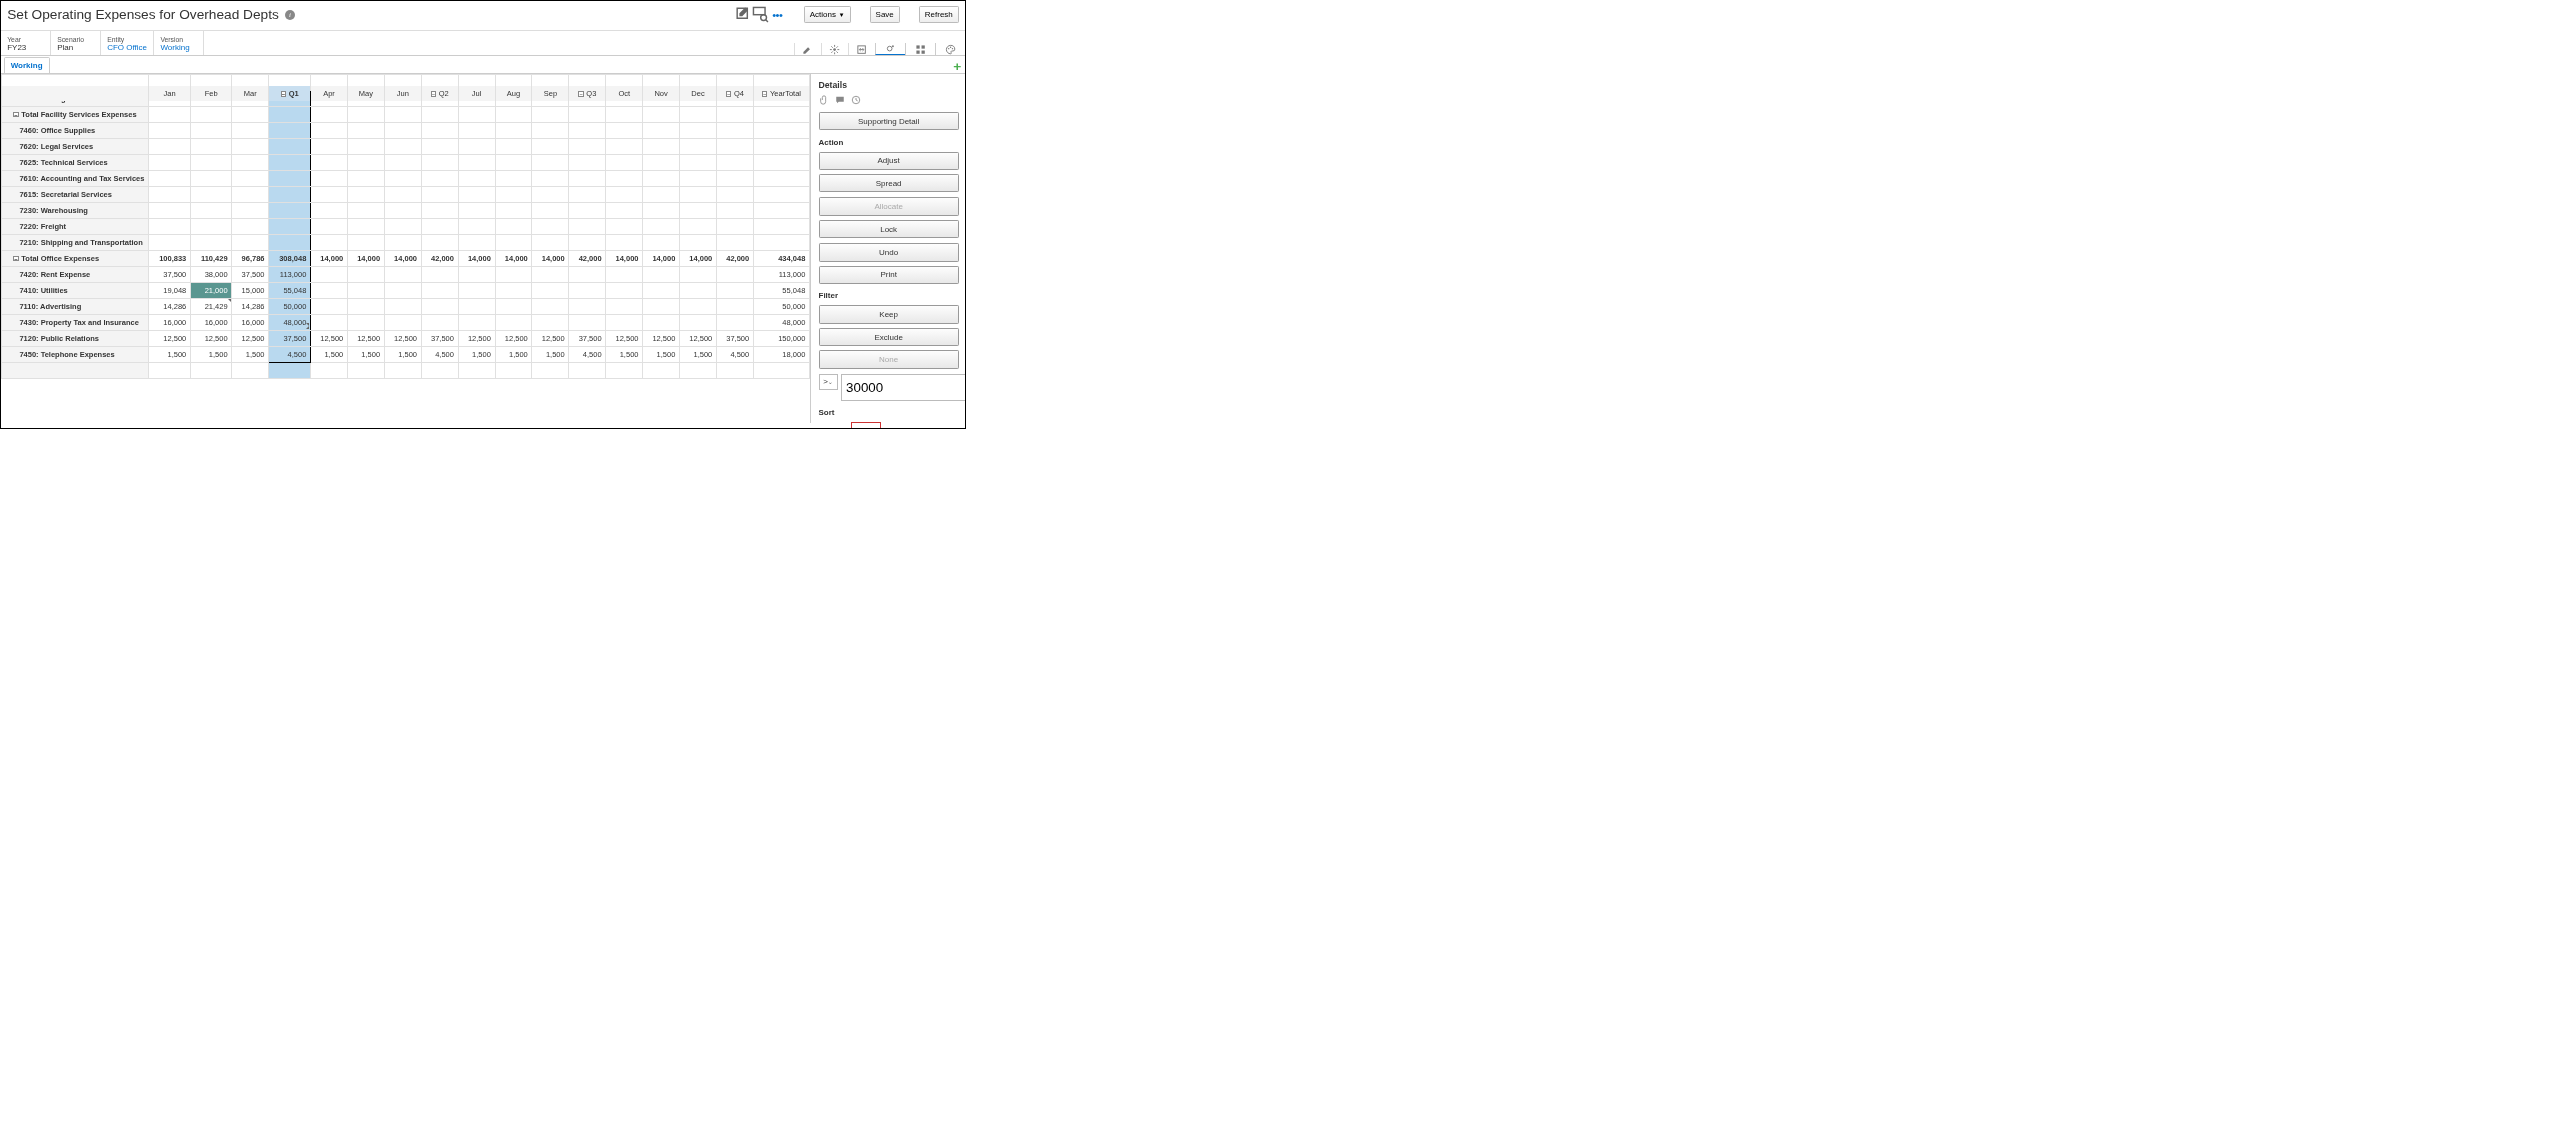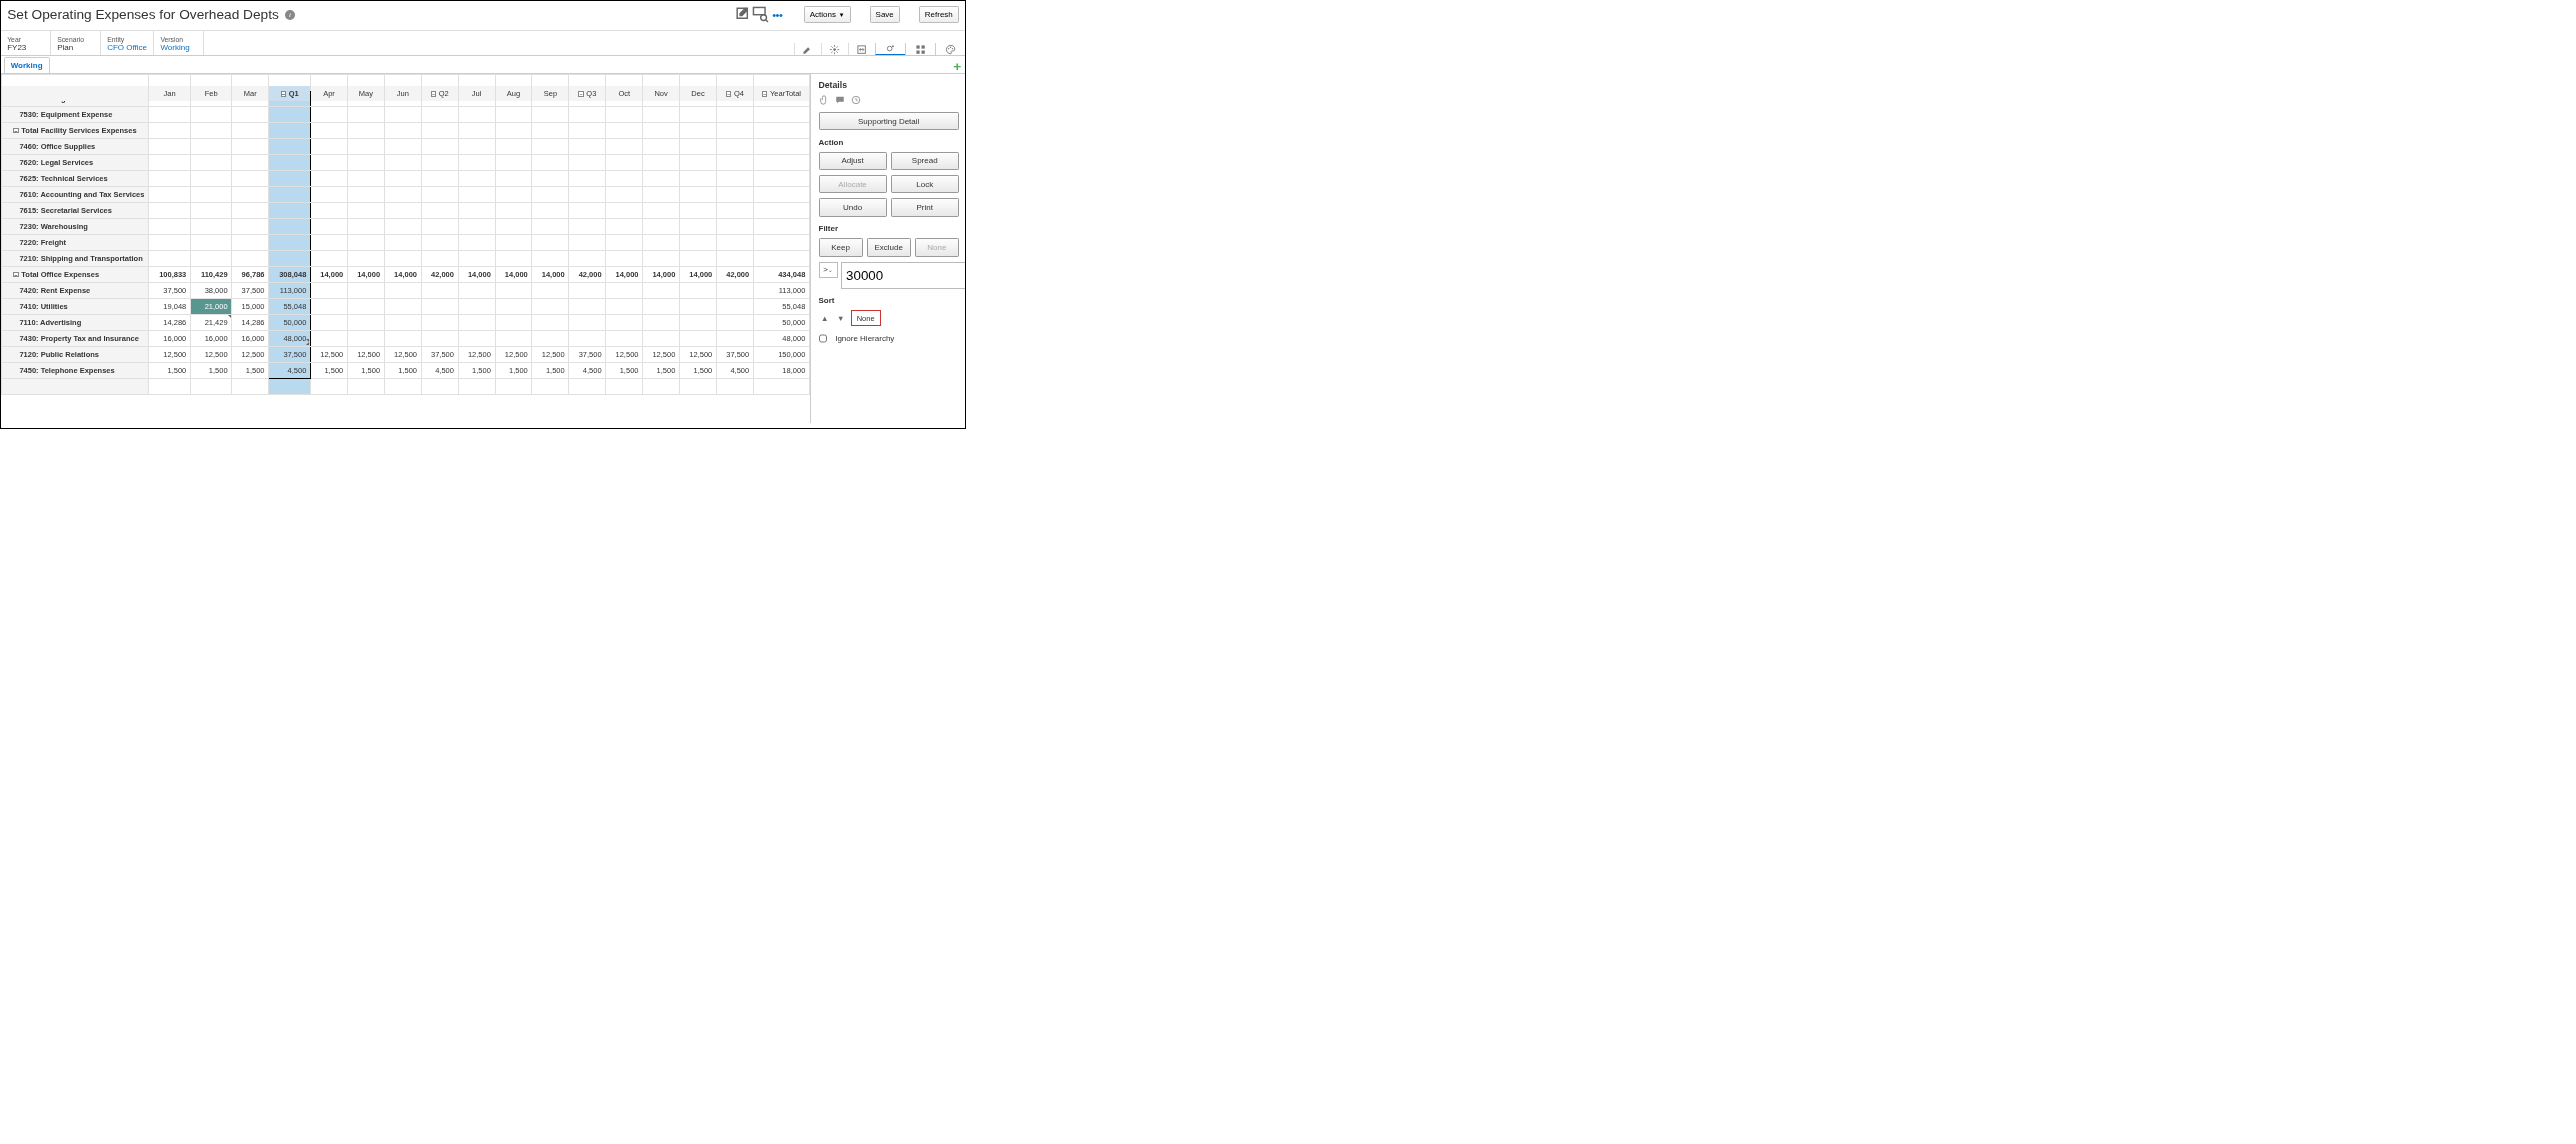--- a/index.html
+++ b/index.html
@@ -53,21 +53,21 @@
 .marker-b::after { content:""; position:absolute; bottom:0.6px; right:0.6px; width:0;height:0;border-left:3.1px solid transparent;border-bottom:3.1px solid #666; top:auto; }
 
 
 .panel { width: 155px; border-left: 0.6px solid #ccc; padding: 6.2px 6.2px 0 7.5px; display: flex; flex-direction: column; gap: 5px; }
 .panel h3 { font-size: 8.7px; font-weight: bold; color: #333; }
 .panel-icons { display: flex; gap: 6.2px; color: #888; }
 .panel-icons span { cursor: pointer; }
 .btn { border: 0.6px solid #999; background: linear-gradient(#fdfdfd,#e8e8e8); padding: 3.7px 0; text-align: center; font-size: 8px; border-radius: 1.2px; cursor: pointer; }
 .btn.wide { width: 100%; }
 .btn.disabled { color: #aaa; cursor: default; }
-.btn-row { display: flex; gap: 4px; }
+.btn-row { display: flex; gap: 4px; flex-direction: column; }
 .btn-row .btn { flex: 1; }
 .section-label { font-size: 8px; color: #333; margin-top: 2.5px; font-weight: bold;}
 .filter-row { display: flex; gap: 3.7px; }
 .filter-op { width: 50px; border: 0.6px solid #bbb; height: 16px; display: flex; align-items: center; justify-content: space-between; padding: 0 3.7px; cursor: pointer; }
 .filter-op .chev { font-size: 6.2px; color: #666; }
 .filter-val { flex: 1; border: 0.6px solid #bbb; height: 27px; padding: 0 3.7px; }
 .sort-row { display: flex; align-items: center; gap: 3.7px; }
 .sort-btn { width: 12.4px; height: 12.4px; display: flex; align-items: center; justify-content: center; cursor: pointer; font-size: 7.5px; color: #666; }
 .none-box { border: 1.2px solid #c33; padding: 2.5px 5px; font-size: 7.5px; cursor: pointer; }
 .checkbox-row { display: flex; align-items: center; gap: 8px; margin-top: 2.5px; }
@@ -207,40 +207,20 @@
             <td></td>
             <td></td>
             <td></td>
             <td></td>
             <td></td>
             <td></td>
             <td></td>
             <td></td>
             <td></td>
           </tr>
-          <tr>
-            <th class="rowhead indent">7530: Equipment Expense</th>
-            <td></td>
-            <td></td>
-            <td></td>
-            <td class="q1-col q1-sel-side"></td>
-            <td></td>
-            <td></td>
-            <td></td>
-            <td></td>
-            <td></td>
-            <td></td>
-            <td></td>
-            <td></td>
-            <td></td>
-            <td></td>
-            <td></td>
-            <td></td>
-            <td></td>
-          </tr>
           <tr class="bold">
             <th class="rowhead"><span class="collapse-box">−</span>Total Facility Services Expenses</th>
             <td></td>
             <td></td>
             <td></td>
             <td class="q1-col q1-sel-side"></td>
             <td></td>
             <td></td>
             <td></td>
             <td></td>

